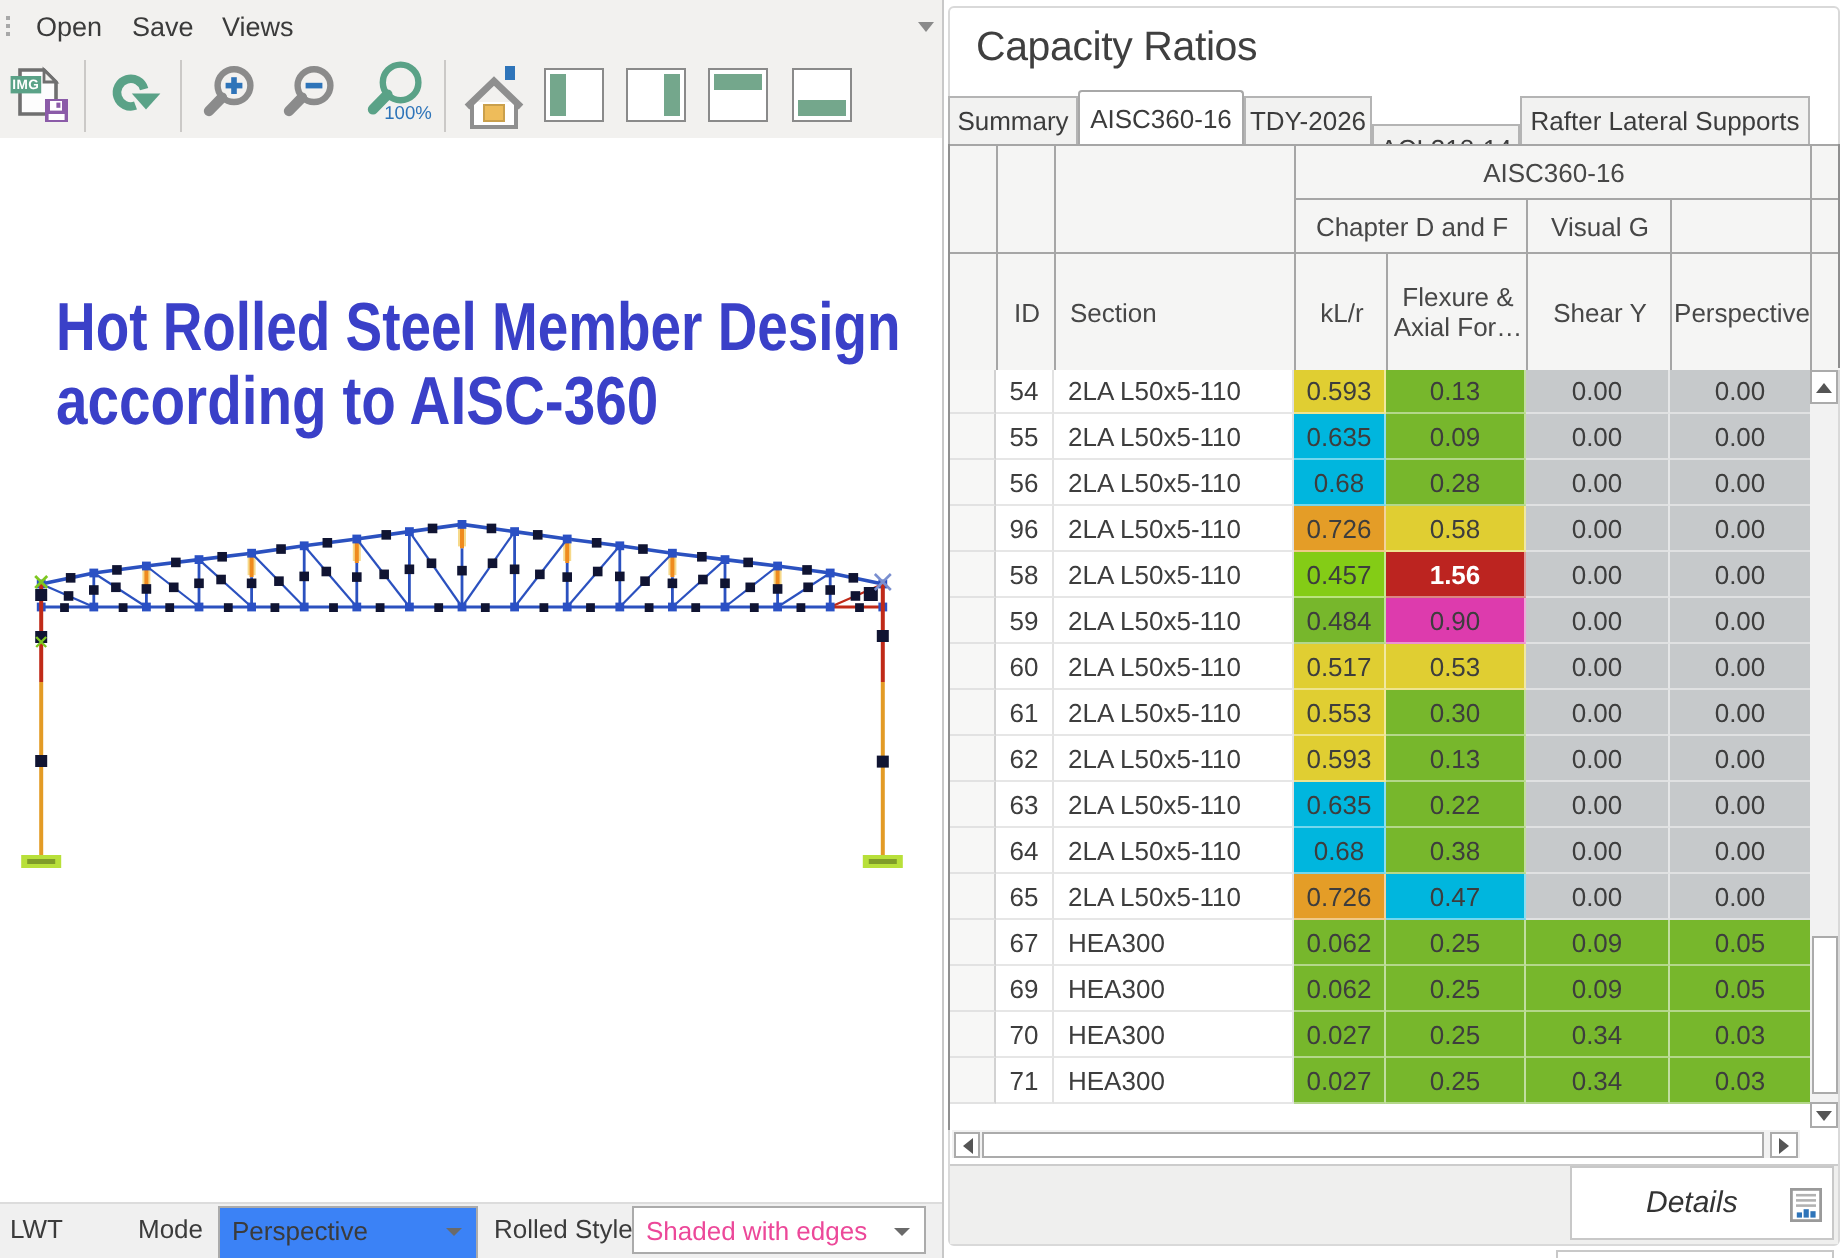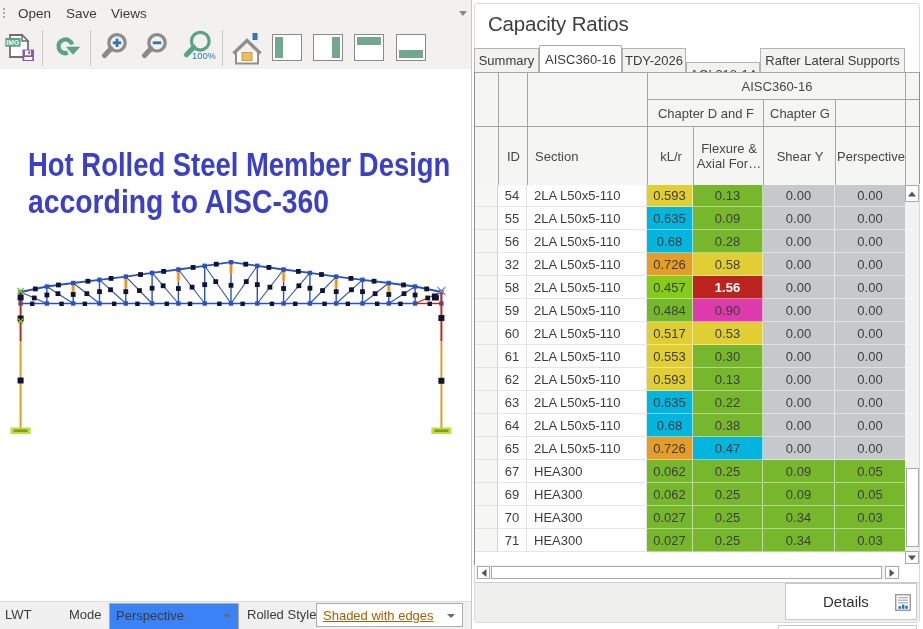--- a/index.html
+++ b/index.html
@@ -256,41 +256,41 @@
   </svg>
 <div class="abs" style="left:0;top:601px;width:471px;height:28px;background:#f0f0f0;border-top:1px solid #dcdcdc;"></div>
 <div class="abs" style="left:5px;top:607px;font-size:13px;color:#3b3b3b;">LWT</div>
 <div class="abs" style="left:69px;top:607px;font-size:13px;color:#3b3b3b;">Mode</div>
 <div class="abs" style="left:109px;top:603px;width:130px;height:40px;background:#3b82f6;border:1px solid #ababab;box-sizing:border-box;">
     <div style="position:absolute;left:6px;top:4px;font-size:13px;color:#3b3b3b;">Perspective</div>
     <div style="position:absolute;right:7px;top:10px;width:0;height:0;border-left:4px solid transparent;border-right:4px solid transparent;border-top:4px solid #6a6a6a;"></div>
   </div>
 <div class="abs" style="left:247px;top:607px;font-size:13px;color:#3b3b3b;">Rolled Style</div>
 <div class="abs" style="left:316px;top:603px;width:147px;height:24px;background:#fff;border:1px solid #ababab;box-sizing:border-box;">
-    <div style="position:absolute;left:6px;top:4px;font-size:13px;color:#a16207;text-decoration:underline;">Shaded with edges</div>
+    <div style="position:absolute;left:6px;top:4px;font-size:13px;color:#ec4899;">Shaded with edges</div>
     <div style="position:absolute;right:7px;top:10px;width:0;height:0;border-left:4px solid transparent;border-right:4px solid transparent;border-top:4px solid #6a6a6a;"></div>
   </div>
 <div class="abs" style="left:471px;top:0;width:1px;height:629px;background:#c8c8c8;"></div>
 <div class="abs" style="left:474px;top:3px;width:446px;height:620px;background:#fff;border:1px solid #d9d9d9;border-radius:3px;box-sizing:border-box;"></div>
 <div class="abs" style="left:488px;top:12px;font-size:20.5px;color:#3f3f3f;letter-spacing:-0.2px;">Capacity Ratios</div>
 <div class="abs" style="left:474px;top:48px;width:65px;height:24px;background:#f2f2f1;border:1px solid #b4b4b4;border-bottom:none;box-sizing:border-box;display:flex;align-items:center;justify-content:center;font-size:13px;color:#3c3c3c;">Summary</div>
 <div class="abs" style="left:539px;top:45px;width:83px;height:28px;background:#fff;border:1px solid #a8a8a8;border-bottom:none;border-radius:2px 2px 0 0;box-sizing:border-box;z-index:5;display:flex;align-items:center;justify-content:center;font-size:13px;color:#3c3c3c;">AISC360-16</div>
 <div class="abs" style="left:622px;top:48px;width:64px;height:24px;background:#f2f2f1;border:1px solid #b4b4b4;border-bottom:none;box-sizing:border-box;display:flex;align-items:center;justify-content:center;font-size:13px;color:#3c3c3c;">TDY-2026</div>
 <div class="abs" style="left:686px;top:48px;width:74px;height:24px;background:#f2f2f1;border:1px solid #b4b4b4;border-bottom:none;box-sizing:border-box;display:flex;align-items:center;justify-content:center;font-size:13px;color:#3c3c3c;margin-top:14px;">ACI 318-14</div>
 <div class="abs" style="left:760px;top:48px;width:145px;height:24px;background:#f2f2f1;border:1px solid #b4b4b4;border-bottom:none;box-sizing:border-box;display:flex;align-items:center;justify-content:center;font-size:13px;color:#3c3c3c;">Rafter Lateral Supports</div>
 <div class="abs" style="left:474px;top:72px;width:445px;height:112px;background:#f5f5f4;border:1px solid #8f8f8f;box-sizing:border-box;z-index:4;"></div>
 <div class="hcell" style="left:474px;top:72px;width:25px;height:55px;z-index:6;"></div>
 <div class="hcell" style="left:498px;top:72px;width:30px;height:55px;z-index:6;"></div>
 <div class="hcell" style="left:527px;top:72px;width:121px;height:55px;z-index:6;"></div>
 <div class="hcell" style="left:474px;top:126px;width:25px;height:59px;z-index:6;"></div>
 <div class="hcell" style="left:498px;top:126px;width:30px;height:59px;z-index:6;">ID</div>
 <div class="hcell" style="left:527px;top:126px;width:121px;height:59px;z-index:6;justify-content:flex-start;padding-left:7px;">Section</div>
 <div class="hcell" style="left:647px;top:72px;width:259px;height:28px;z-index:6;">AISC360-16</div>
 <div class="hcell" style="left:647px;top:99px;width:117px;height:28px;z-index:6;">Chapter D and F</div>
-<div class="hcell" style="left:763px;top:99px;width:73px;height:28px;z-index:6;">Chapter G</div>
+<div class="hcell" style="left:763px;top:99px;width:73px;height:28px;z-index:6;">Visual G</div>
 <div class="hcell" style="left:835px;top:99px;width:71px;height:28px;z-index:6;"></div>
 <div class="hcell" style="left:647px;top:126px;width:47px;height:59px;z-index:6;">kL/r</div>
 <div class="hcell" style="left:693px;top:126px;width:71px;height:59px;z-index:6;">
     <div style="text-align:center;line-height:15px;">Flexure &amp;<br>Axial For…</div>
   </div>
 <div class="hcell" style="left:763px;top:126px;width:73px;height:59px;z-index:6;">Shear Y</div>
 <div class="hcell" style="left:835px;top:126px;width:71px;height:59px;z-index:6;">Perspective</div>
 <div class="hcell" style="left:905px;top:72px;width:15px;height:28px;z-index:6;"></div>
 <div class="hcell" style="left:905px;top:99px;width:15px;height:28px;z-index:6;"></div>
 <div class="hcell" style="left:905px;top:126px;width:15px;height:59px;z-index:6;"></div>
@@ -309,21 +309,21 @@
 <div class="cell" style="left:763px;top:207px;width:72px;height:23px;background:#c6c9cb;border-right:1px solid rgba(255,255,255,0.55);border-bottom:1px solid rgba(255,255,255,0.45);">0.00</div>
 <div class="cell" style="left:835px;top:207px;width:70px;height:23px;background:#c6c9cb;border-bottom:1px solid rgba(255,255,255,0.45);">0.00</div>
 <div class="cell" style="left:474px;top:230px;width:24px;height:23px;background:#f7f7f6;border-right:1px solid #d2d2d2;border-bottom:1px solid #e2e2e2;border-left:1px solid #8f8f8f;"></div>
 <div class="cell" style="left:498px;top:230px;width:29px;height:23px;background:#fff;border-right:1px solid #e2e2e2;border-bottom:1px solid #e6e6e6;">56</div>
 <div class="cell" style="left:527px;top:230px;width:120px;height:23px;background:#fff;border-right:1px solid #e2e2e2;border-bottom:1px solid #e6e6e6;justify-content:flex-start;padding-left:7px;">2LA L50x5-110</div>
 <div class="cell" style="left:647px;top:230px;width:46px;height:23px;background:#00b6de;border-right:1px solid rgba(255,255,255,0.55);border-bottom:1px solid rgba(255,255,255,0.45);">0.68</div>
 <div class="cell" style="left:693px;top:230px;width:70px;height:23px;background:#77b72c;border-right:1px solid rgba(255,255,255,0.55);border-bottom:1px solid rgba(255,255,255,0.45);">0.28</div>
 <div class="cell" style="left:763px;top:230px;width:72px;height:23px;background:#c6c9cb;border-right:1px solid rgba(255,255,255,0.55);border-bottom:1px solid rgba(255,255,255,0.45);">0.00</div>
 <div class="cell" style="left:835px;top:230px;width:70px;height:23px;background:#c6c9cb;border-bottom:1px solid rgba(255,255,255,0.45);">0.00</div>
 <div class="cell" style="left:474px;top:253px;width:24px;height:23px;background:#f7f7f6;border-right:1px solid #d2d2d2;border-bottom:1px solid #e2e2e2;border-left:1px solid #8f8f8f;"></div>
-<div class="cell" style="left:498px;top:253px;width:29px;height:23px;background:#fff;border-right:1px solid #e2e2e2;border-bottom:1px solid #e6e6e6;">32</div>
+<div class="cell" style="left:498px;top:253px;width:29px;height:23px;background:#fff;border-right:1px solid #e2e2e2;border-bottom:1px solid #e6e6e6;">96</div>
 <div class="cell" style="left:527px;top:253px;width:120px;height:23px;background:#fff;border-right:1px solid #e2e2e2;border-bottom:1px solid #e6e6e6;justify-content:flex-start;padding-left:7px;">2LA L50x5-110</div>
 <div class="cell" style="left:647px;top:253px;width:46px;height:23px;background:#e49d27;border-right:1px solid rgba(255,255,255,0.55);border-bottom:1px solid rgba(255,255,255,0.45);">0.726</div>
 <div class="cell" style="left:693px;top:253px;width:70px;height:23px;background:#e0ce32;border-right:1px solid rgba(255,255,255,0.55);border-bottom:1px solid rgba(255,255,255,0.45);">0.58</div>
 <div class="cell" style="left:763px;top:253px;width:72px;height:23px;background:#c6c9cb;border-right:1px solid rgba(255,255,255,0.55);border-bottom:1px solid rgba(255,255,255,0.45);">0.00</div>
 <div class="cell" style="left:835px;top:253px;width:70px;height:23px;background:#c6c9cb;border-bottom:1px solid rgba(255,255,255,0.45);">0.00</div>
 <div class="cell" style="left:474px;top:276px;width:24px;height:23px;background:#f7f7f6;border-right:1px solid #d2d2d2;border-bottom:1px solid #e2e2e2;border-left:1px solid #8f8f8f;"></div>
 <div class="cell" style="left:498px;top:276px;width:29px;height:23px;background:#fff;border-right:1px solid #e2e2e2;border-bottom:1px solid #e6e6e6;">58</div>
 <div class="cell" style="left:527px;top:276px;width:120px;height:23px;background:#fff;border-right:1px solid #e2e2e2;border-bottom:1px solid #e6e6e6;justify-content:flex-start;padding-left:7px;">2LA L50x5-110</div>
 <div class="cell" style="left:647px;top:276px;width:46px;height:23px;background:#84cc16;border-right:1px solid rgba(255,255,255,0.55);border-bottom:1px solid rgba(255,255,255,0.45);">0.457</div>
 <div class="cell" style="left:693px;top:276px;width:70px;height:23px;background:#bc2420;border-right:1px solid rgba(255,255,255,0.55);border-bottom:1px solid rgba(255,255,255,0.45);color:#fff;font-weight:bold;">1.56</div>
@@ -419,21 +419,21 @@
 <div class="abs" style="left:476px;top:565px;width:424px;height:14px;background:#f2f2f2;"></div>
 <div class="abs" style="left:477px;top:566px;width:13px;height:13px;background:#fff;border:1px solid #ababab;box-sizing:border-box;z-index:7;">
     <div style="position:absolute;left:50%;top:50%;transform:translate(-50%,-50%);width:0;height:0;border-top:4px solid transparent;border-bottom:4px solid transparent;border-right:5px solid #555;"></div>
   </div>
 <div class="abs" style="left:885px;top:566px;width:14px;height:13px;background:#fff;border:1px solid #ababab;box-sizing:border-box;z-index:7;">
     <div style="position:absolute;left:50%;top:50%;transform:translate(-50%,-50%);width:0;height:0;border-top:4px solid transparent;border-bottom:4px solid transparent;border-left:5px solid #555;"></div>
   </div>
 <div class="abs" style="left:491px;top:566px;width:391px;height:13px;background:#fff;border:1px solid #ababab;box-sizing:border-box;z-index:7;"></div>
 <div class="abs" style="left:475px;top:582px;width:444px;height:40px;background:#efefee;border-top:1px solid #cccccc;box-sizing:border-box;"></div>
 <div class="abs" style="left:785px;top:583px;width:132px;height:37px;background:#fff;border:1px solid #c8c8c8;box-sizing:border-box;z-index:8;">
-<div style="position:absolute;left:37px;top:9px;font-size:15px;color:#333;">Details</div>
+<div style="position:absolute;left:37px;top:9px;font-size:15px;color:#333;font-style:italic;">Details</div>
 <svg style="position:absolute;right:5px;top:10px;" width="16" height="17" viewBox="0 0 16 17">
 <rect x="0.7" y="0.7" width="14.6" height="15.6" fill="#fff" stroke="#9a9a9a" stroke-width="1.4"></rect>
 <line x1="3" y1="3.6" x2="13" y2="3.6" stroke="#b2b2b2" stroke-width="1.3"></line>
 <line x1="3" y1="6.2" x2="13" y2="6.2" stroke="#b2b2b2" stroke-width="1.3"></line>
 <line x1="3" y1="8.8" x2="13" y2="8.8" stroke="#b2b2b2" stroke-width="1.3"></line>
 <rect x="3.4" y="12.2" width="2.6" height="2.6" fill="#2e74b9"></rect>
 <rect x="6.8" y="10.6" width="2.6" height="4.2" fill="#2e74b9"></rect>
 <rect x="10.2" y="11.6" width="2.6" height="3.2" fill="#2e74b9"></rect>
 </svg>
   </div>

